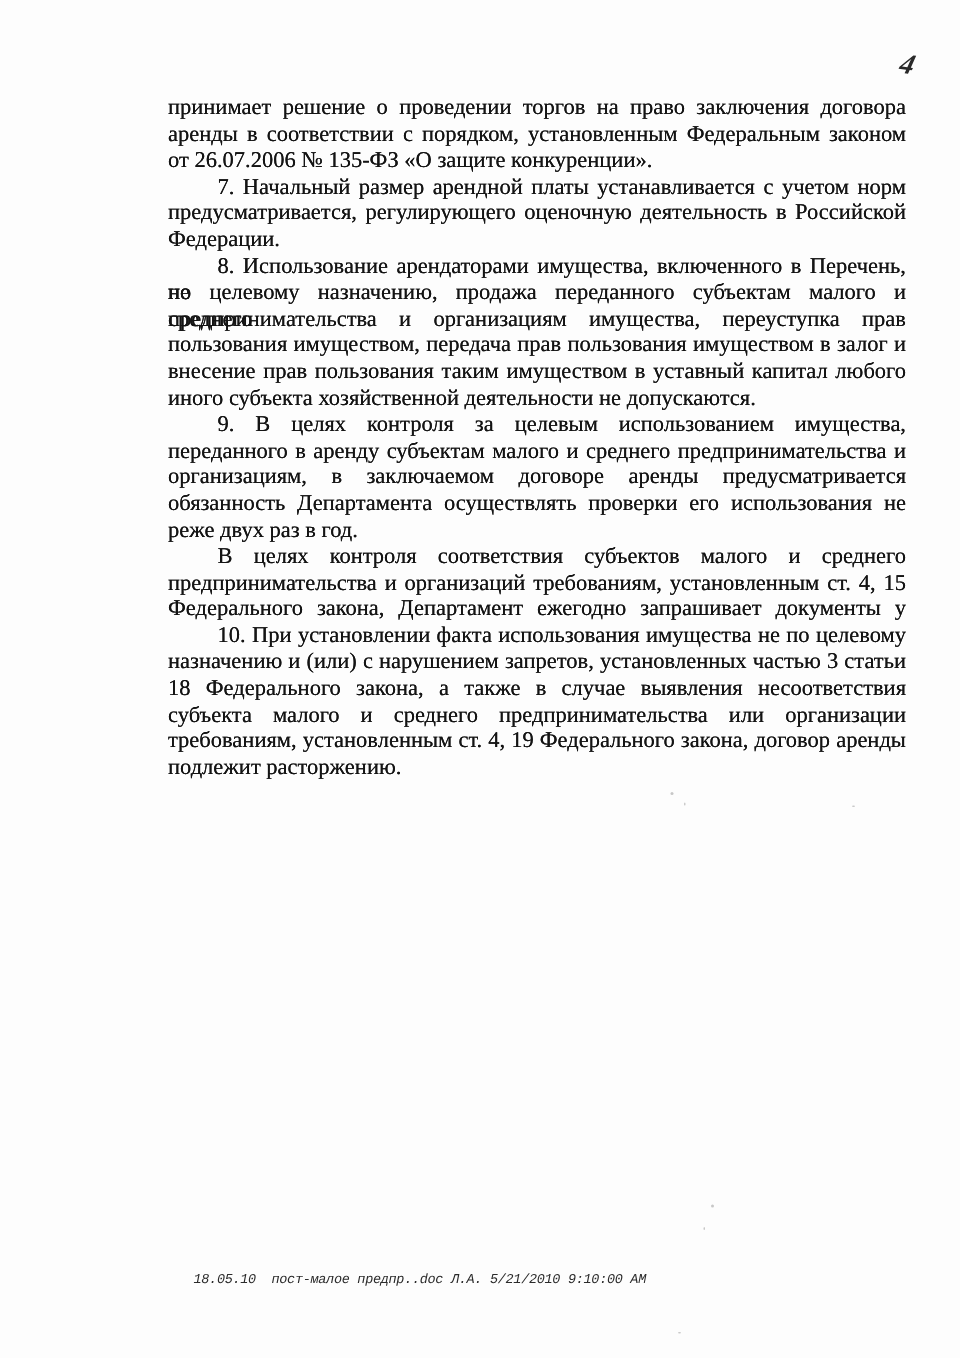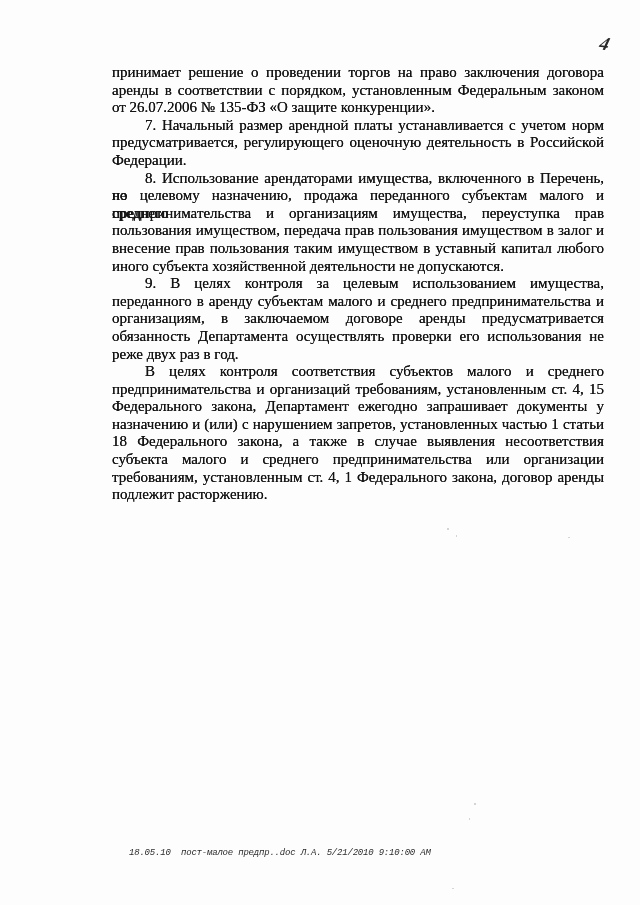--- a/index.html
+++ b/index.html
@@ -104,24 +104,25 @@
         <div class="line just">организациям, в заключаемом договоре аренды предусматривается</div>
         <div class="line just">обязанность Департамента осуществлять проверки его использования не</div>
         <div class="line">реже двух раз в год.</div>
       </div>
       <div class="para">
         <div class="line just indent">В целях контроля соответствия субъектов малого и среднего</div>
         <div class="line just">предпринимательства и организаций требованиям, установленным  ст. 4, 15</div>
         <div class="line just">Федерального закона, Департамент ежегодно запрашивает документы у</div>
       </div>
       <div class="para">
-        <div class="line just">назначению и (или) с нарушением запретов, установленных частью 1 статьи</div>
+        <div class="line just indent">10. При установлении факта использования имущества не по целевому</div>
+        <div class="line just">назначению и (или) с нарушением запретов, установленных частью 3 статьи</div>
         <div class="line just">18 Федерального закона, а также в случае выявления несоответствия</div>
         <div class="line just">субъекта малого и среднего предпринимательства или организации</div>
-        <div class="line just">требованиям, установленным  ст. 4, 1 Федерального закона, договор аренды</div>
+        <div class="line just">требованиям, установленным  ст. 4, 19 Федерального закона, договор аренды</div>
         <div class="line">подлежит расторжению.</div>
       </div>
     </div>
 
   <div class="footer">18.05.10  пост-малое предпр..doc Л.А. 5/21/2010 9:10:00 AM</div>
 
   <div class="speck s1"></div>
   <div class="speck s2"></div>
   <div class="speck s3"></div>
   <div class="speck s4"></div>

